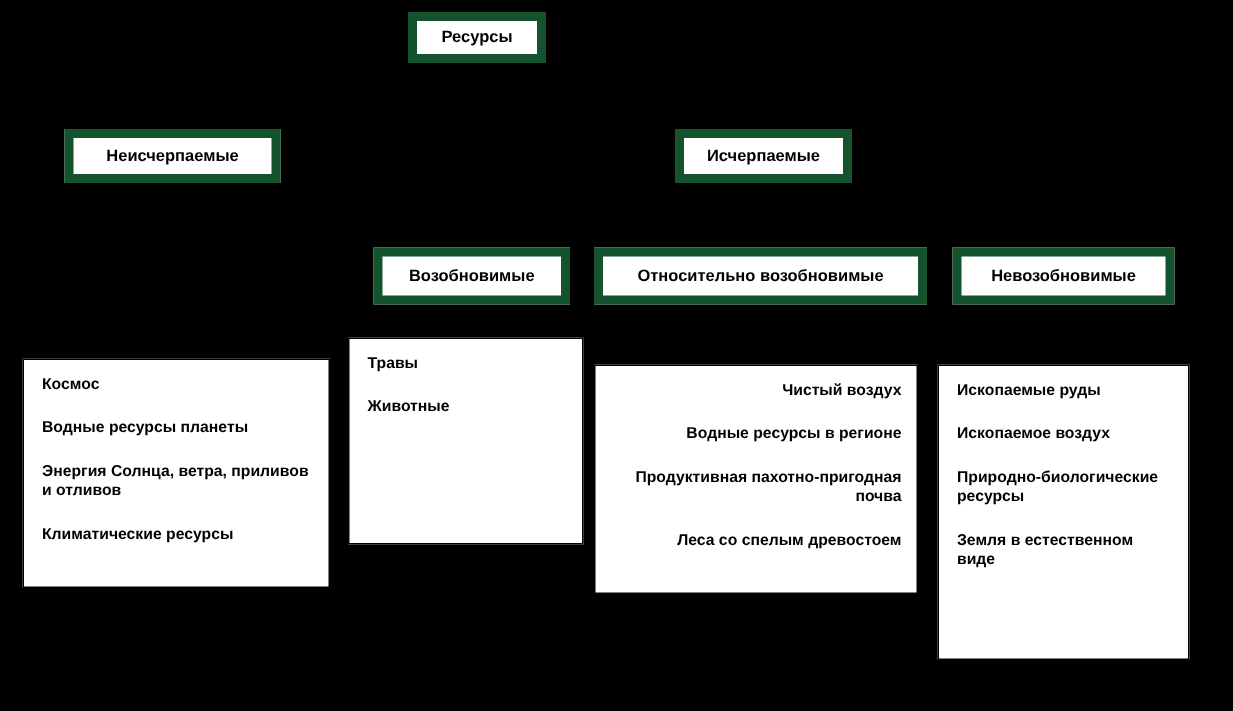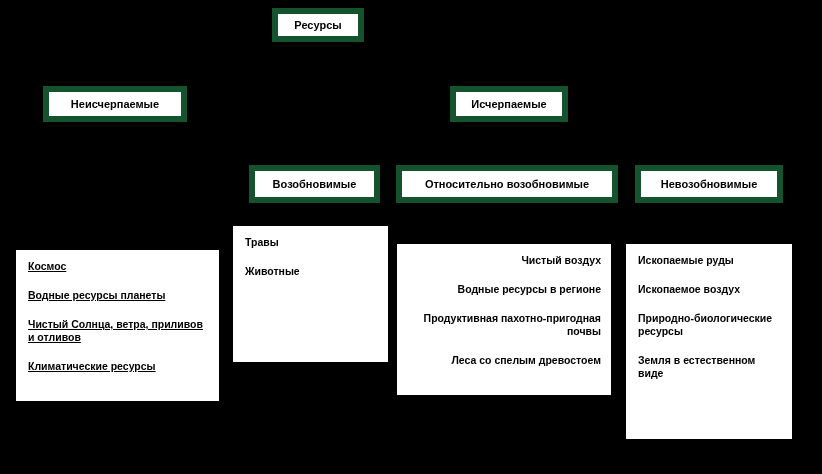--- a/index.html
+++ b/index.html
@@ -74,36 +74,36 @@
   </div>
 
   <div class="node" style="left:635px; top:165px; width:148px; height:38px;">
     <span>Невозобновимые</span>
   </div>
 
   <div class="node" style="left:396px; top:165px; width:222px; height:38px;">
     <span>Относительно возобновимые</span>
   </div>
 
-  <div class="listbox" style="left:15px; top:249px; width:205px; height:153px;text-decoration:underline;">
+  <div class="listbox" style="left:15px; top:239px; width:205px; height:153px;">
     <div class="row">Космос</div>
     <div class="row">Водные ресурсы планеты</div>
-    <div class="row">Чистый Солнца, ветра, приливов и отливов</div>
+    <div class="row">Энергия Солнца, ветра, приливов и отливов</div>
     <div class="row">Климатические ресурсы</div>
   </div>
 
   <div class="listbox" style="left:232px; top:225px; width:157px; height:138px;">
     <div class="row">Травы</div>
     <div class="row">Животные</div>
   </div>
 
   <div class="listbox" style="left:396px; top:243px; width:216px; height:153px;text-align:right;">
     <div class="row">Чистый воздух</div>
     <div class="row">Водные ресурсы в регионе</div>
-    <div class="row">Продуктивная пахотно-пригодная почвы</div>
+    <div class="row">Продуктивная пахотно-пригодная почва</div>
     <div class="row">Леса со спелым древостоем</div>
   </div>
 
   <div class="listbox" style="left:625px; top:243px; width:168px; height:197px;">
     <div class="row">Ископаемые руды</div>
     <div class="row">Ископаемое воздух</div>
     <div class="row">Природно-биологические ресурсы</div>
     <div class="row">Земля в естественном виде</div>
   </div>
 

